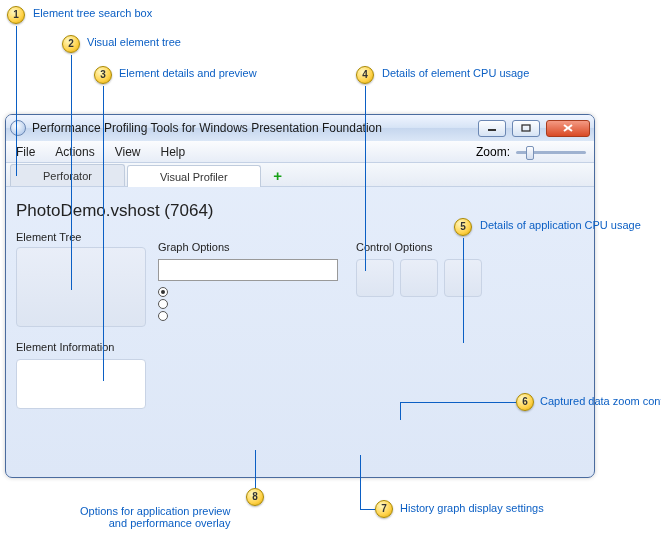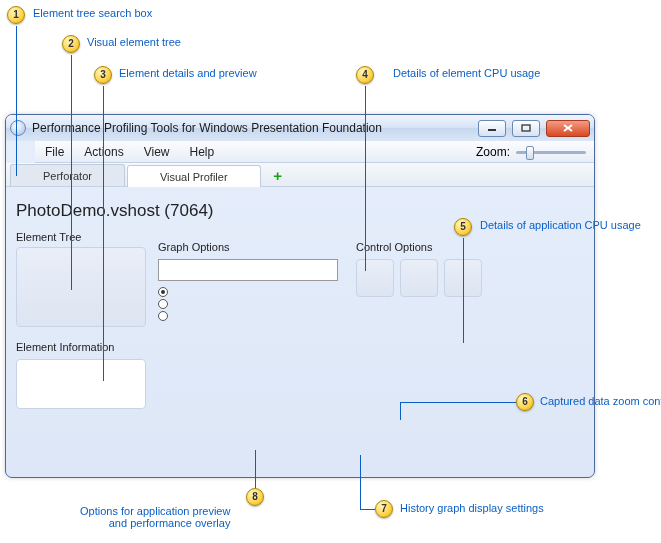--- a/index.html
+++ b/index.html
@@ -14,21 +14,21 @@
   
   .window { position: absolute; left: 5px; top: 114px; width: 590px; height: 364px; border: 1px solid #4a6b9e; border-radius: 7px; background: linear-gradient(#e6eefb, #dde7f7); box-shadow: 0 0 4px rgba(0,0,0,0.2); overflow: hidden; }
   .titlebar { height: 26px; background: linear-gradient(#f0f5ff, #d7e4f6 48%, #c5d6ee 50%, #dbe7f7); display: flex; align-items: center; padding: 0 4px; gap: 4px; position: relative; }
   .titlebar .appicon { width: 16px; height: 16px; border-radius: 50%; background: radial-gradient(circle at 40% 35%, #fff, #9fbde6); border: 1px solid #6b87b3; flex-shrink: 0; }
   .titlebar .title { flex: 0 0 auto; font-size: 12px; color: #1a1a1a; padding-left: 2px; }
   .titlebar .spacer { flex: 1 1 auto; }
   .winbtn { width: 28px; height: 17px; border: 1px solid #6b87b3; border-radius: 3px; background: linear-gradient(#fdfeff,#d6e3f4); display: inline-flex; align-items: center; justify-content: center; margin-left: 2px; }
   .winbtn.close { width: 44px; background: linear-gradient(#f49a84,#d94a25); border-color: #a83b1d; color: #fff; }
   .winbtn svg { display: block; }
 
-  .menubar { height: 22px; background: linear-gradient(#fbfcfe, #e7edf7); border-bottom: 1px solid #c4d1e5; display: flex; align-items: center; font-size: 12px; margin-left: 29px; }
+  .menubar { height: 22px; background: linear-gradient(#fbfcfe, #e7edf7); border-bottom: 1px solid #c4d1e5; display: flex; align-items: center; font-size: 12px; }
   .menubar .item { padding: 0 10px; line-height: 22px; color: #222; }
   .zoomctl { margin-left: auto; display: flex; align-items: center; padding-right: 8px; gap: 6px; }
   .slider { width: 70px; height: 16px; position: relative; }
   .slider .track { position: absolute; left: 0; right: 0; top: 7px; height: 3px; background: #9fb2d0; border-radius: 2px; }
   .slider .thumb { position: absolute; top: 2px; left: 10px; width: 8px; height: 14px; background: linear-gradient(#fdfdff,#d3ddee); border: 1px solid #7a92b8; border-radius: 2px; }
 
   .tabstrip { height: 24px; background: linear-gradient(#f5f8fc,#e6ecf5); border-bottom: 1px solid #c4d1e5; display: flex; align-items: flex-end; padding-left: 4px; gap: 2px; }
   .tab { height: 22px; line-height: 22px; padding: 0 32px; font-size: 11px; color: #333; background: #e2e8f2; border: 1px solid #c0ccdd; border-bottom: none; border-radius: 3px 3px 0 0; }
   .tab.active { background: #fff; position: relative; top: 1px; }
   .addtab { width: 14px; height: 14px; color: #17a117; font-weight: bold; font-size: 15px; display: flex; align-items: center; justify-content: center; margin: 0 0 4px 8px; }
@@ -67,21 +67,21 @@
 
 <div class="badge" style="left:62px; top:35px;">2</div>
 <div class="callout-label" style="left:87px; top:36px;">Visual element tree</div>
 <div class="callout-line-v" style="left:71px; top:55px; height:235px;"></div>
 
 <div class="badge" style="left:94px; top:66px;">3</div>
 <div class="callout-label" style="left:119px; top:67px;">Element details and preview</div>
 <div class="callout-line-v" style="left:103px; top:86px; height:295px;"></div>
 
 <div class="badge" style="left:356px; top:66px;">4</div>
-<div class="callout-label" style="left:393px; top:67px;">Details of element CPU usage</div>
+<div class="callout-label" style="left:382px; top:67px;">Details of element CPU usage</div>
 <div class="callout-line-v" style="left:365px; top:86px; height:185px;"></div>
 
 <div class="badge" style="left:454px; top:218px;">5</div>
 <div class="callout-label" style="left:480px; top:219px;">Details of application CPU usage</div>
 <div class="callout-line-v" style="left:463px; top:238px; height:105px;"></div>
 
 <div class="badge" style="left:516px; top:393px;">6</div>
 <div class="callout-label" style="left:540px; top:395px;">Captured data zoom control</div>
 <div class="callout-line-h" style="left:400px; top:402px; width:116px;"></div>
 <div class="callout-line-v" style="left:400px; top:402px; height:18px;"></div>

